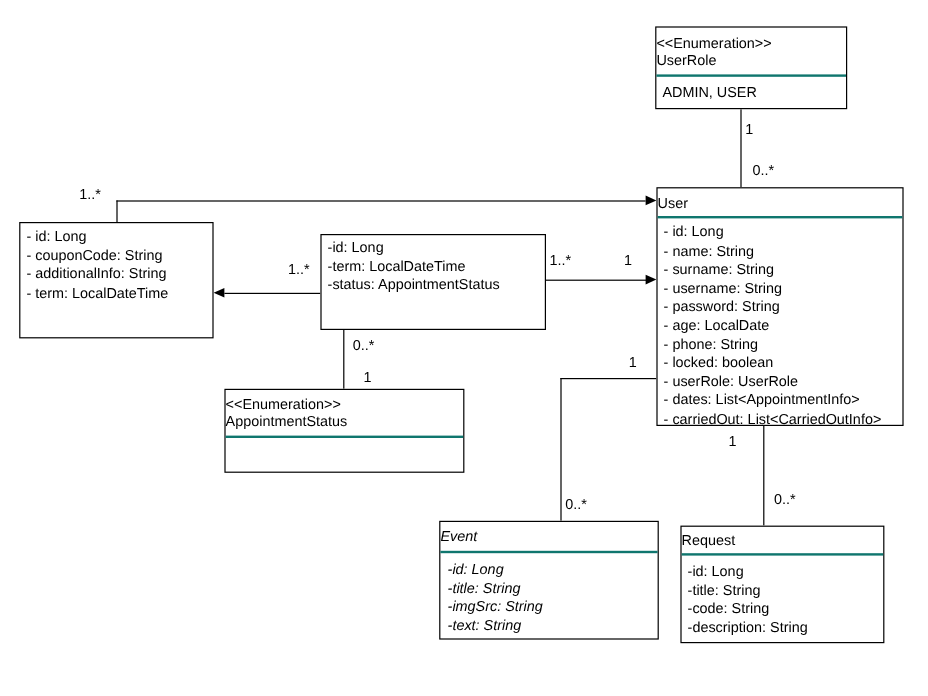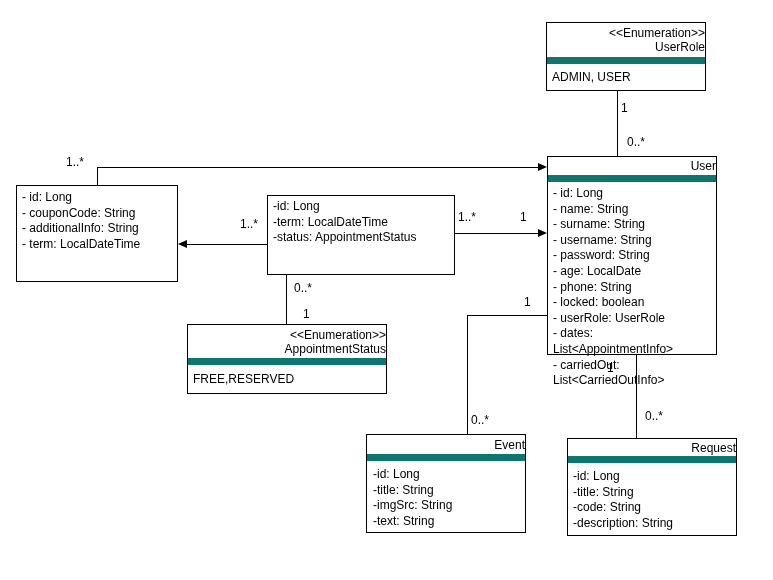--- a/index.html
+++ b/index.html
@@ -6,51 +6,51 @@
   #canvas{
     position:relative;width:773px;height:580px;background:#ffffff;
     font-family:"Liberation Sans", sans-serif;font-size:12px;color:#000000;
     overflow:hidden;
   }
   .uml-box{
     position:absolute;background:#ffffff;border:1px solid #000000;
     box-sizing:border-box;display:flex;flex-direction:column;
   }
   .uml-title{
-    border-bottom:7px solid #0f766e;display:flex;flex-direction:column;
-    align-items:flex-end;justify-content:center;text-align:center;
+    border-bottom:2px solid #0f766e;display:flex;flex-direction:column;
+    align-items:flex-start;justify-content:center;text-align:center;
     line-height:14px;flex:0 0 auto;box-sizing:border-box;
   }
   .uml-title.italic{font-style:italic;}
   .uml-attrs{
     padding:4px 5px;line-height:15.6px;white-space:pre-line;text-align:left;
     flex:1 1 auto;box-sizing:border-box;
   }
   .uml-enum-body{
     display:flex;align-items:center;padding:0 5px;flex:1 1 auto;box-sizing:border-box;
   }
   .edge{position:absolute;background:#000000;}
   .arrow{position:absolute;width:0;height:0;}
   .arrow.right{border-top:4.5px solid transparent;border-bottom:4.5px solid transparent;border-left:9px solid #000000;}
   .arrow.left{border-top:4.5px solid transparent;border-bottom:4.5px solid transparent;border-right:9px solid #000000;}
   .mult{position:absolute;line-height:13px;color:#000000;}
 
   
   #box-userrole{left:546px;top:22px;width:160px;height:69px;}
   #box-userrole .uml-title{height:41px;}
-  #box-user{left:547px;top:156px;width:170px;height:199px;}
+  #box-user{left:547px;top:156px;width:206px;height:199px;}
   #box-user .uml-title{height:25px;}
   #box-request{left:16px;top:185px;width:162px;height:97px;}
   #box-request .uml-title{height:25px;}
   #box-appointment{left:267px;top:195px;width:188px;height:80px;}
   #box-appointment .uml-title{height:33px;}
   #box-appointment .uml-attrs{padding-top:3px;}
   #box-appointmentstatus{left:187px;top:324px;width:200px;height:70px;}
   #box-appointmentstatus .uml-title{height:40px;}
-  #box-event{left:366px;top:434px;width:160px;height:99px;}
+  #box-event{left:366px;top:434px;width:183px;height:99px;font-style:italic;}
   #box-event .uml-title{height:26px;}
   #box-event .uml-attrs{padding:6px 6px;}
   #box-coupon{left:567px;top:438px;width:170px;height:98px;}
   #box-coupon .uml-title{height:24px;}
   #box-coupon .uml-attrs{padding:6px 5px;}
 
   
   #e-userrole-user{left:617px;top:91px;width:1px;height:65px;}
   #e-request-user-v{left:97px;top:167px;width:1px;height:18px;}
   #e-request-user-h{left:97px;top:167px;width:441px;height:1px;}
@@ -147,23 +147,20 @@
     <div class="uml-attrs">-id: Long
 -term: LocalDateTime
 -status: AppointmentStatus</div>
   </div>
 
   <div class="uml-box" id="box-appointmentstatus">
     <div class="uml-title">
       <span>&lt;&lt;Enumeration&gt;&gt;</span>
       <span>AppointmentStatus</span>
     </div>
-    <div class="uml-enum-body">
-      <span>FREE,RESERVED</span>
-    </div>
   </div>
 
   <div class="uml-box" id="box-event">
     <div class="uml-title">
       <span>Event</span>
     </div>
     <div class="uml-attrs">-id: Long
 -title: String
 -imgSrc: String
 -text: String</div>

